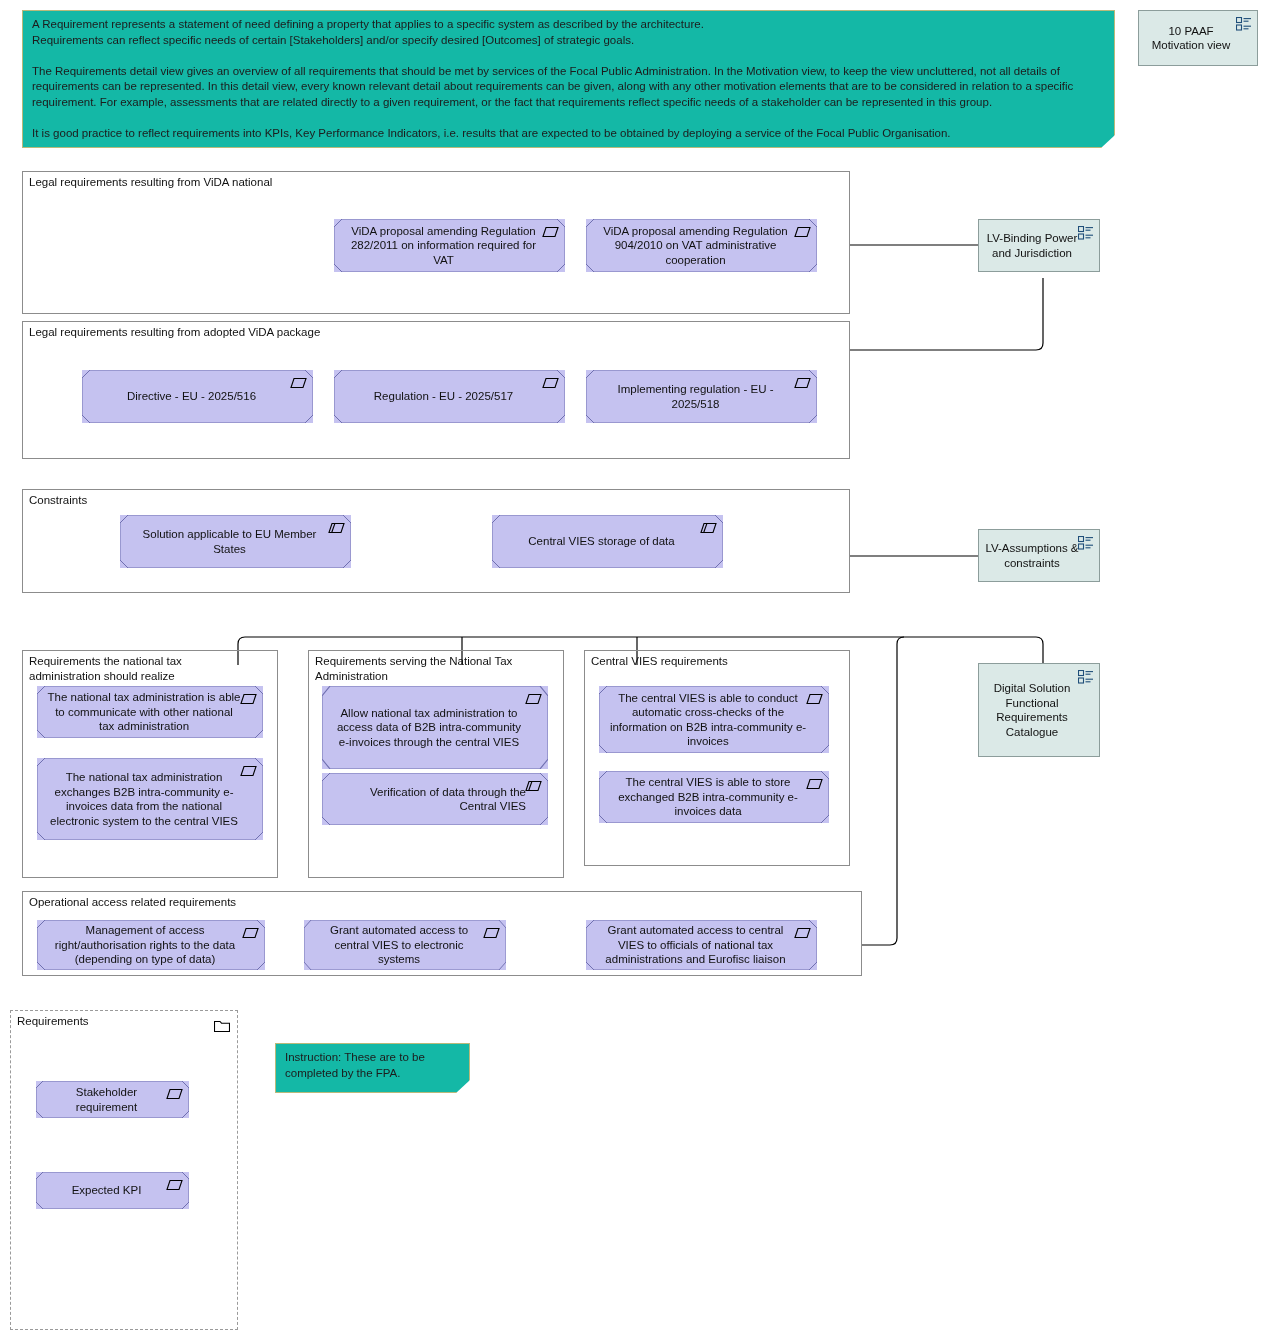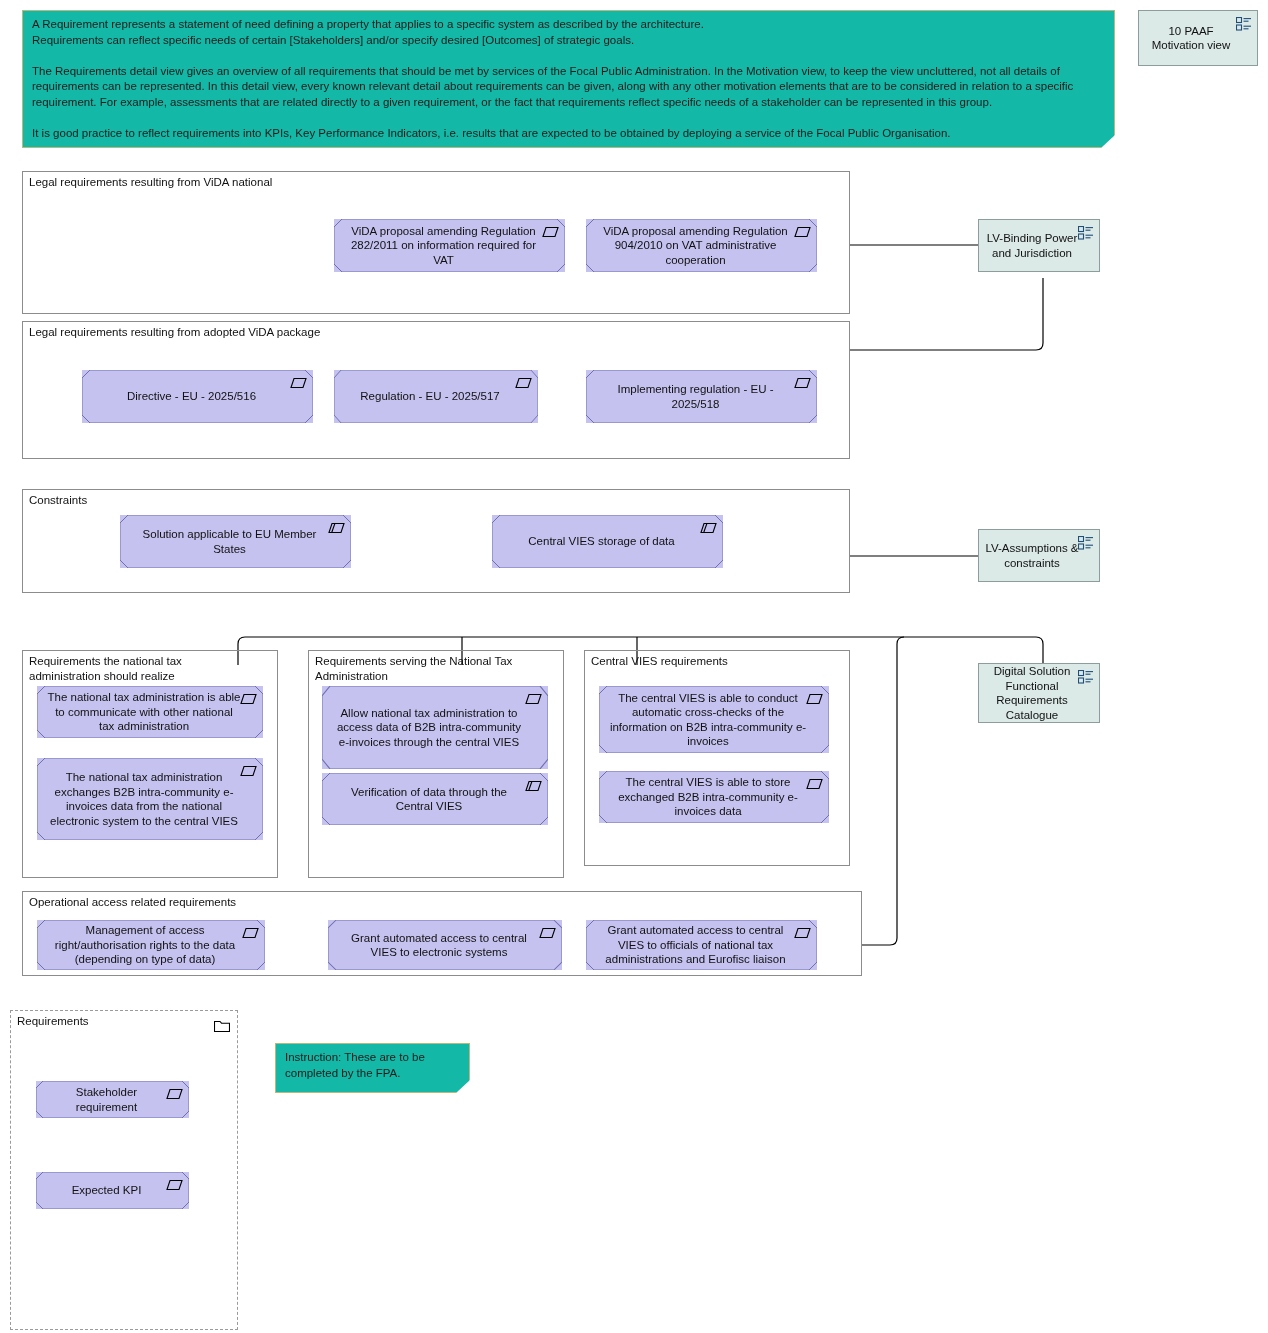--- a/index.html
+++ b/index.html
@@ -168,21 +168,21 @@
   <div class="req" style="left:82px;top:370px;width:231px;height:53px;">
     <svg class="reqshape" viewBox="0 0 231 53" preserveAspectRatio="none">
       <polygon points="8,0 223,0 231,8 231,45 223,53 8,53 0,45 0,8" fill="#c5c2f0" stroke="#6f6fb0" stroke-width="1"></polygon>
     </svg>
     <span class="lbl">Directive - EU - 2025/516</span>
     <svg class="ricon" viewBox="0 0 17 12">
       <polygon points="4,1.5 16,1.5 13,10.5 1,10.5" fill="none" stroke="#000" stroke-width="1.1"></polygon>
     </svg>
   </div>
 
-  <div class="req" style="left:334px;top:370px;width:204px;height:53px;">
+  <div class="req" style="left:334px;top:370px;width:231px;height:53px;">
     <svg class="reqshape" viewBox="0 0 231 53" preserveAspectRatio="none">
       <polygon points="8,0 223,0 231,8 231,45 223,53 8,53 0,45 0,8" fill="#c5c2f0" stroke="#6f6fb0" stroke-width="1"></polygon>
     </svg>
     <span class="lbl">Regulation - EU - 2025/517</span>
     <svg class="ricon" viewBox="0 0 17 12">
       <polygon points="4,1.5 16,1.5 13,10.5 1,10.5" fill="none" stroke="#000" stroke-width="1.1"></polygon>
     </svg>
   </div>
 
   <div class="req" style="left:586px;top:370px;width:231px;height:53px;">
@@ -264,21 +264,21 @@
   <div class="req" style="left:322px;top:686px;width:226px;height:83px;">
     <svg class="reqshape" viewBox="0 0 226 67" preserveAspectRatio="none">
       <polygon points="8,0 218,0 226,8 226,59 218,67 8,67 0,59 0,8" fill="#c5c2f0" stroke="#6f6fb0" stroke-width="1"></polygon>
     </svg>
     <span class="lbl">Allow national tax administration to access data of B2B intra-community e-invoices through the central VIES</span>
     <svg class="ricon" viewBox="0 0 17 12">
       <polygon points="4,1.5 16,1.5 13,10.5 1,10.5" fill="none" stroke="#000" stroke-width="1.1"></polygon>
     </svg>
   </div>
 
-  <div class="req" style="left:322px;top:773px;width:226px;height:52px;">
+  <div class="req" style="left:322px;top:773px;width:226px;height:52px;text-align:right;">
     <svg class="reqshape" viewBox="0 0 226 52" preserveAspectRatio="none">
       <polygon points="8,0 218,0 226,8 226,44 218,52 8,52 0,44 0,8" fill="#c5c2f0" stroke="#6f6fb0" stroke-width="1"></polygon>
     </svg>
     <span class="lbl">Verification of data through the Central VIES</span>
     <svg class="ricon" viewBox="0 0 17 12">
       <polygon points="4,1.5 16,1.5 13,10.5 1,10.5" fill="none" stroke="#000" stroke-width="1.1"></polygon>
       <line x1="6.8" y1="1.8" x2="3.8" y2="10.2" stroke="#000" stroke-width="1.1"></line>
     </svg>
   </div>
 
@@ -299,21 +299,21 @@
   <div class="req" style="left:599px;top:771px;width:230px;height:52px;">
     <svg class="reqshape" viewBox="0 0 230 52" preserveAspectRatio="none">
       <polygon points="8,0 222,0 230,8 230,44 222,52 8,52 0,44 0,8" fill="#c5c2f0" stroke="#6f6fb0" stroke-width="1"></polygon>
     </svg>
     <span class="lbl">The central VIES is able to store exchanged B2B intra-community e-invoices data</span>
     <svg class="ricon" viewBox="0 0 17 12">
       <polygon points="4,1.5 16,1.5 13,10.5 1,10.5" fill="none" stroke="#000" stroke-width="1.1"></polygon>
     </svg>
   </div>
 
-  <div class="viewref" style="left:978px;top:663px;width:122px;height:60px;">
+  <div class="viewref" style="left:978px;top:663px;width:122px;height:94px;">
     <span class="lbl">Digital Solution Functional Requirements Catalogue</span>
     <svg class="vicon" viewBox="0 0 16 14">
       <rect x="0.5" y="0.5" width="5" height="5" fill="none" stroke="#1f4e79" stroke-width="1.1"></rect>
       <rect x="0.5" y="8" width="5" height="5" fill="none" stroke="#1f4e79" stroke-width="1.1"></rect>
       <line x1="7.5" y1="1.6" x2="15" y2="1.6" stroke="#1f4e79" stroke-width="1.1"></line>
       <line x1="7.5" y1="4.2" x2="12.5" y2="4.2" stroke="#1f4e79" stroke-width="1.1"></line>
       <line x1="7.5" y1="9.2" x2="15" y2="9.2" stroke="#1f4e79" stroke-width="1.1"></line>
       <line x1="7.5" y1="11.8" x2="12.5" y2="11.8" stroke="#1f4e79" stroke-width="1.1"></line>
     </svg>
   </div>
@@ -325,21 +325,21 @@
   <div class="req" style="left:37px;top:920px;width:228px;height:50px;">
     <svg class="reqshape" viewBox="0 0 228 50" preserveAspectRatio="none">
       <polygon points="8,0 220,0 228,8 228,42 220,50 8,50 0,42 0,8" fill="#c5c2f0" stroke="#6f6fb0" stroke-width="1"></polygon>
     </svg>
     <span class="lbl">Management of access right/authorisation rights to the data (depending on type of data)</span>
     <svg class="ricon" viewBox="0 0 17 12">
       <polygon points="4,1.5 16,1.5 13,10.5 1,10.5" fill="none" stroke="#000" stroke-width="1.1"></polygon>
     </svg>
   </div>
 
-  <div class="req" style="left:328px;top:920px;width:234px;height:50px;">
+  <div class="req" style="left:304px;top:920px;width:202px;height:50px;">
     <svg class="reqshape" viewBox="0 0 230 50" preserveAspectRatio="none">
       <polygon points="8,0 222,0 230,8 230,42 222,50 8,50 0,42 0,8" fill="#c5c2f0" stroke="#6f6fb0" stroke-width="1"></polygon>
     </svg>
     <span class="lbl">Grant automated access to central VIES to electronic systems</span>
     <svg class="ricon" viewBox="0 0 17 12">
       <polygon points="4,1.5 16,1.5 13,10.5 1,10.5" fill="none" stroke="#000" stroke-width="1.1"></polygon>
     </svg>
   </div>
 
   <div class="req" style="left:586px;top:920px;width:231px;height:50px;">

